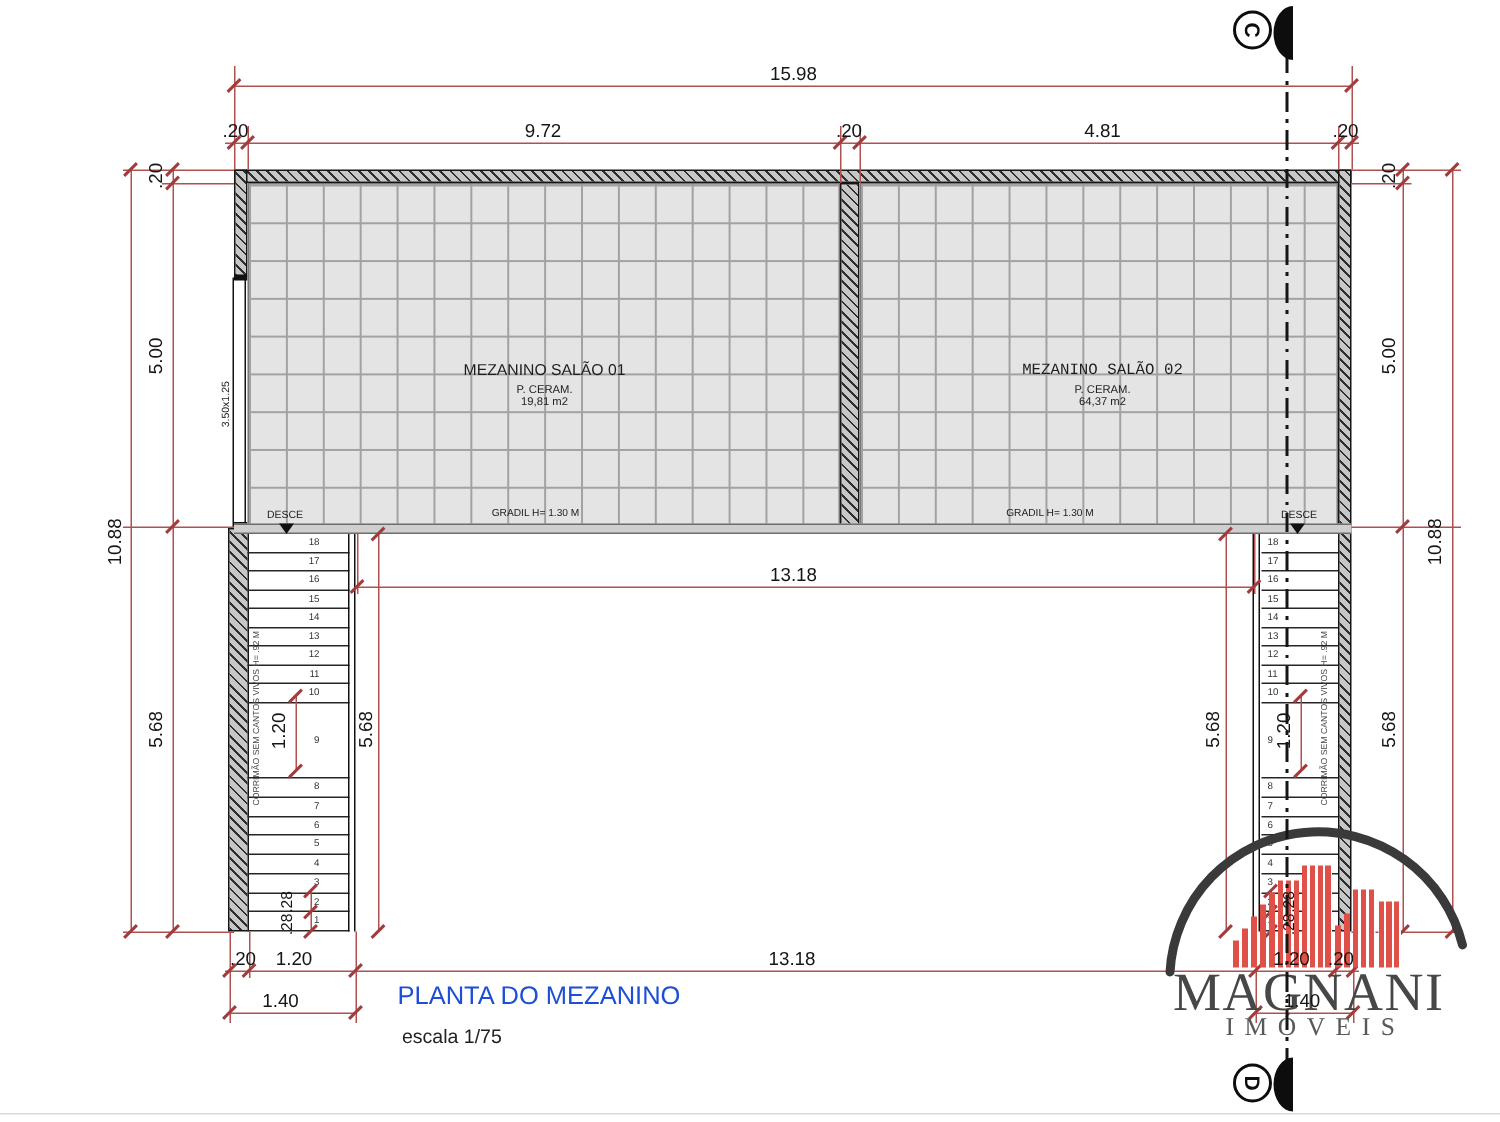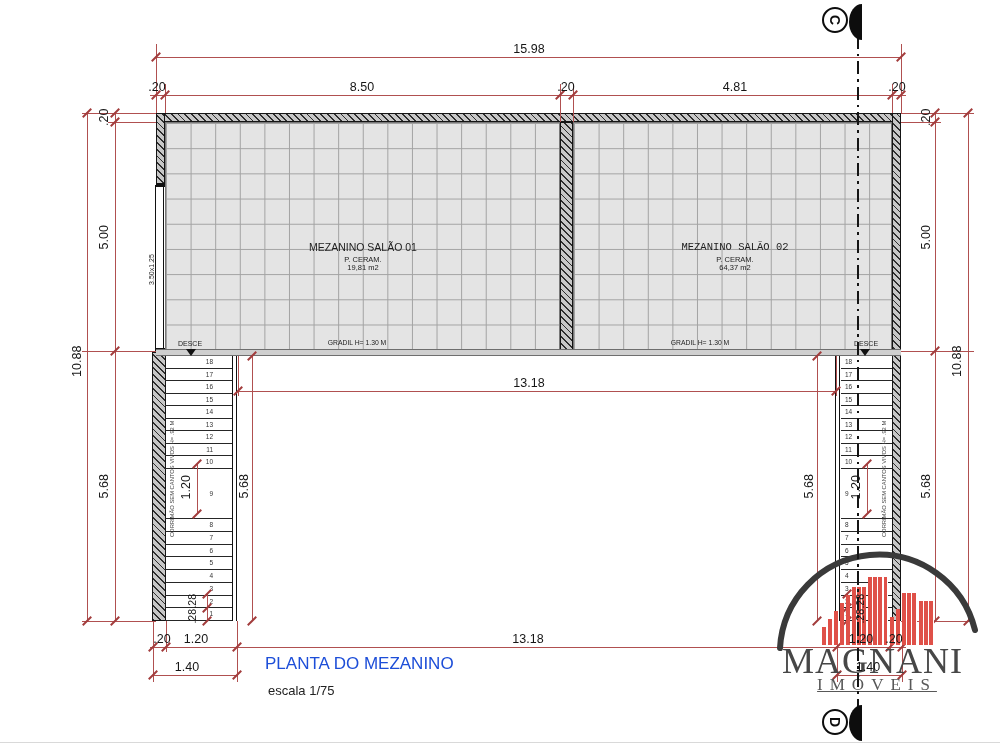--- a/index.html
+++ b/index.html
@@ -158,21 +158,21 @@
   <div class="dlv" style="left:573px;top:84px;height:38px;"></div>
   <div class="dlv" style="left:892px;top:84px;height:29px;"></div>
   <div class="dlh" style="left:150px;top:95px;width:756px;"></div>
   <div class="tick" style="left:150px;top:94px;"></div>
   <div class="tick" style="left:159px;top:94px;"></div>
   <div class="tick" style="left:554px;top:94px;"></div>
   <div class="tick" style="left:567px;top:94px;"></div>
   <div class="tick" style="left:886px;top:94px;"></div>
   <div class="tick" style="left:895px;top:94px;"></div>
   <div class="dt" style="left:137px;top:81px;width:40px;">.20</div>
-  <div class="dt" style="left:332px;top:81px;width:60px;">8.50</div>
+  <div class="dt" style="left:332px;top:81px;width:60px;">9.72</div>
   <div class="dt" style="left:546px;top:81px;width:40px;">.20</div>
   <div class="dt" style="left:705px;top:81px;width:60px;">4.81</div>
   <div class="dt" style="left:877px;top:81px;width:40px;">.20</div>
 
   <div class="dlh" style="left:82px;top:113px;width:74px;"></div>
   <div class="dlh" style="left:108px;top:122px;width:48px;"></div>
   <div class="dlh" style="left:82px;top:351px;width:74px;"></div>
   <div class="dlh" style="left:82px;top:621px;width:74px;"></div>
   <div class="dlv" style="left:115px;top:113px;height:508px;"></div>
   <div class="tick" style="left:109px;top:112px;"></div>
@@ -282,16 +282,16 @@
     <div class="logo-bar bsolid" style="left:840px;bottom:103px;width:4px;height:42px;"></div>
     <div class="logo-bar bsolid" style="left:846px;bottom:103px;width:4px;height:50px;"></div>
     <div class="logo-bar bstripe" style="left:852px;bottom:103px;width:14px;height:58px;"></div>
     <div class="logo-bar bstripe" style="left:868px;bottom:103px;width:20px;height:68px;"></div>
     <div class="logo-bar bsolid" style="left:890px;bottom:103px;width:4px;height:28px;"></div>
     <div class="logo-bar bsolid" style="left:896px;bottom:103px;width:4px;height:36px;"></div>
     <div class="logo-bar bstripe" style="left:902px;bottom:103px;width:15px;height:52px;"></div>
     <div class="logo-bar bstripe" style="left:919px;bottom:103px;width:15px;height:44px;"></div>
   </div>
   <div class="logo-name" style="left:770px;top:640px;width:205px;font-size:36px;letter-spacing:1px;">MAGNANI</div>
-  <div class="logo-sub" style="left:782px;top:675px;width:190px;font-size:17px;letter-spacing:7px;text-decoration:underline;">IMÓVEIS</div>
+  <div class="logo-sub" style="left:782px;top:675px;width:190px;font-size:17px;letter-spacing:7px;">IMÓVEIS</div>
 
   <div class="abs" style="left:0;top:742px;width:1000px;height:1px;background:#d9d9d9;"></div>
 </div>
 
 </body></html>

